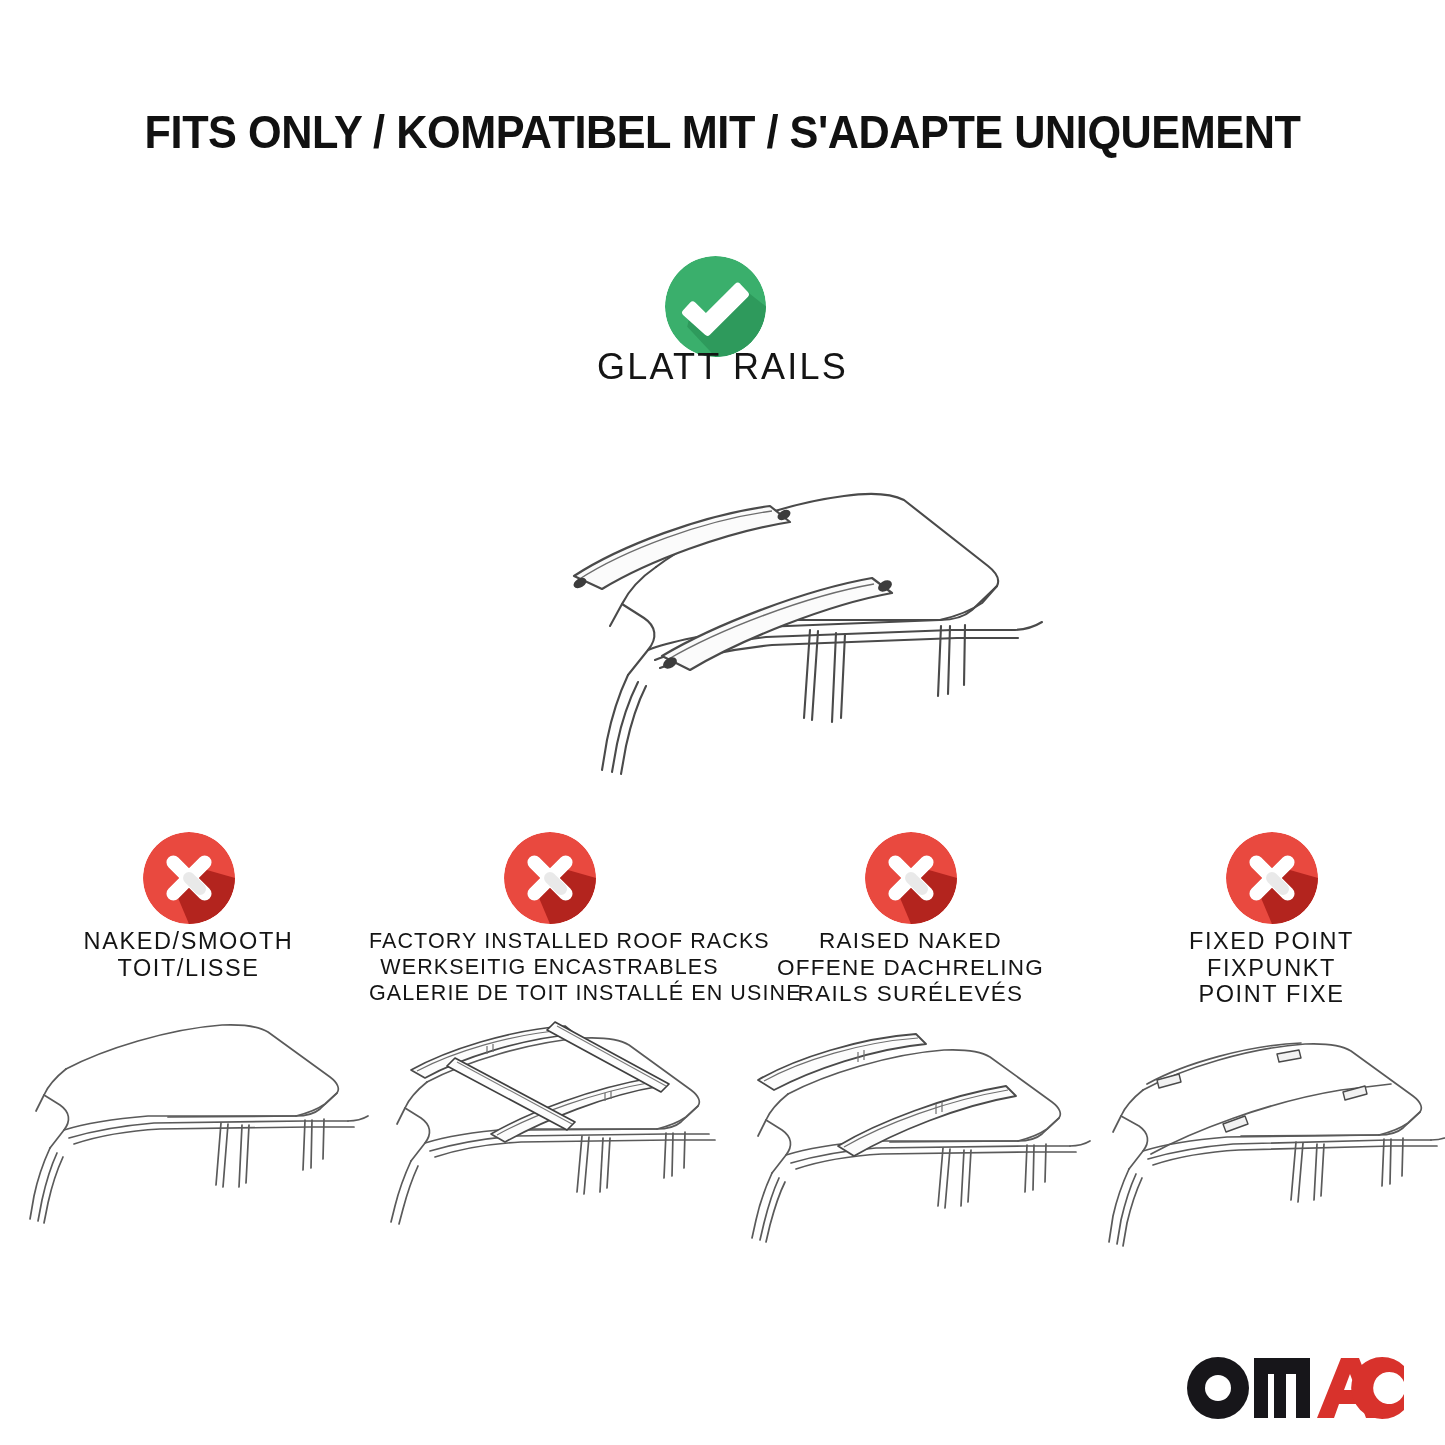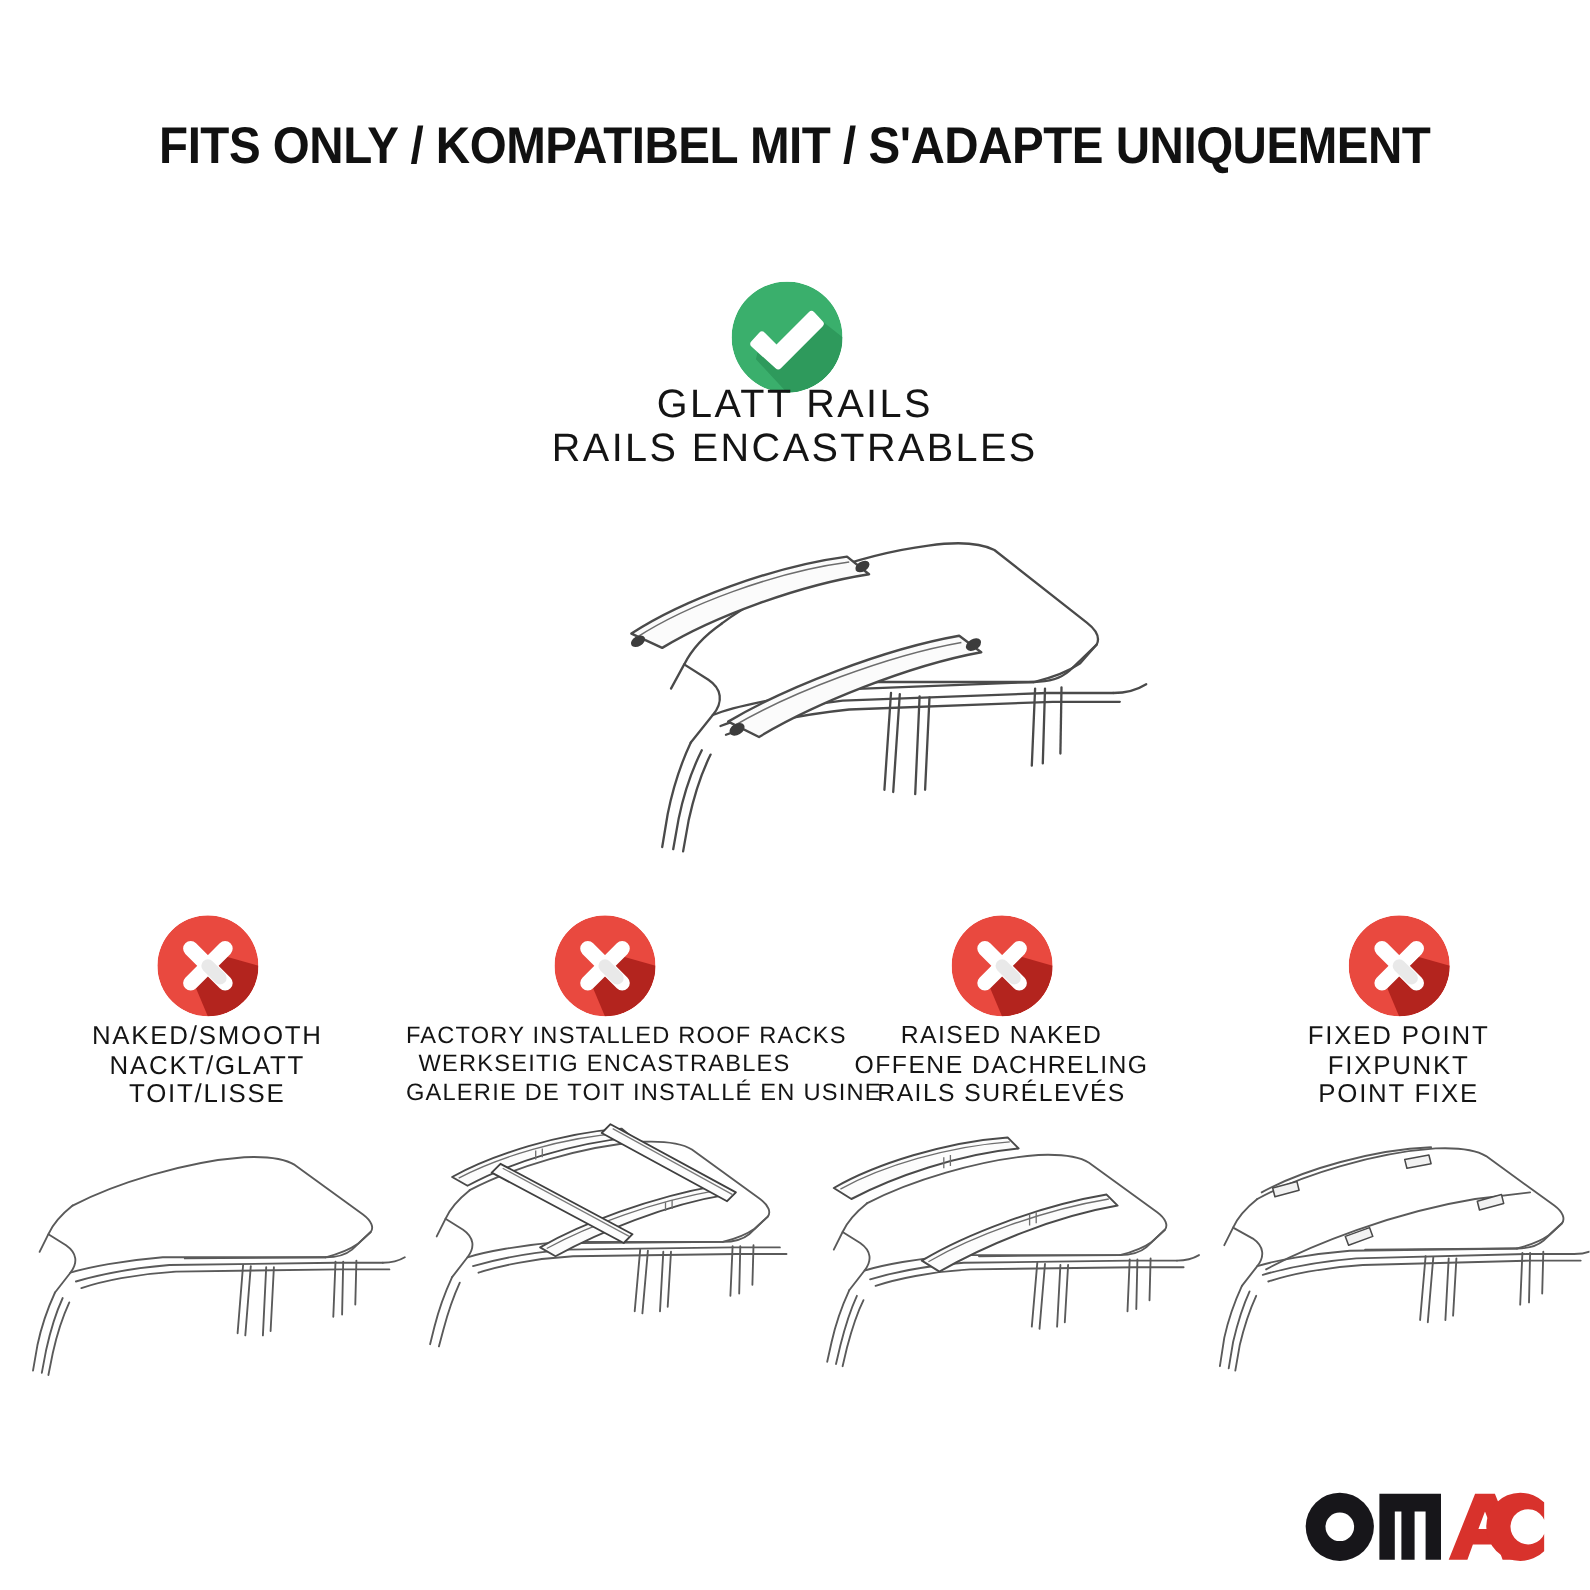--- a/index.html
+++ b/index.html
@@ -82,21 +82,20 @@
 <div class="badge check-badge">
   <svg viewBox="0 0 100 100" xmlns="http://www.w3.org/2000/svg">
     <circle cx="50" cy="50" r="50" fill="#3aaf6c"></circle>
     <path d="M50 100 A50 50 0 0 0 100 50 L72 28 L40 63 L26 52 L22 70 Z" fill="#2e9a5c"></path>
     <path d="M27.5 48.5 L40.5 61.5 L72 30 L79.5 38 L42 75.5 L20.5 56 Z" fill="#ffffff" stroke="#ffffff" stroke-width="7" stroke-linejoin="round" stroke-linecap="round"></path>
   </svg>
 </div>
 
 <div class="ok-text">
   <div>GLATT RAILS</div>
-  <div>RAILS ENCASTRABLES</div>
 </div>
 
 <div class="hero-ill">
   <svg viewBox="0 0 594 330" xmlns="http://www.w3.org/2000/svg">
     <g fill="none" stroke="#4a4a4a" stroke-width="2.1" stroke-linecap="round" stroke-linejoin="round">
 
       <path d="M204 97 C250 62 330 34 392 26 C420 22 440 24 452 30 L536 96
                C545 103 548 110 545 116 L520 140
                C512 147 500 150 488 150 L300 150"></path>
       <path d="M204 97 C188 108 176 122 170 134 L158 156"></path>
@@ -150,21 +149,20 @@
           <g stroke="#ffffff" stroke-width="15" stroke-linecap="round">
             <line x1="33" y1="33" x2="67" y2="67"></line>
             <line x1="67" y1="33" x2="33" y2="67"></line>
           </g>
           <line x1="50" y1="50" x2="62" y2="62" stroke="#d8d8d8" stroke-width="13" stroke-linecap="round" opacity="0.55"></line>
         </svg>
       </div>
     </div>
     <div class="lbl">
       <div>NAKED/SMOOTH</div>
-      <div>NACKT/GLATT</div>
       <div>TOIT/LISSE</div>
     </div>
     <div class="small-ill">
       <svg viewBox="0 0 361 220" xmlns="http://www.w3.org/2000/svg">
         <g fill="none" stroke="#5a5a5a" stroke-width="1.7" stroke-linecap="round" stroke-linejoin="round">
           <path d="M58 62 C96 42 160 22 214 18 C238 17 252 20 260 25 L322 70
                    C330 76 332 82 329 86 L312 102 C306 107 297 109 288 109 L160 110"></path>
           <path d="M58 62 C48 70 40 79 36 88 L28 104"></path>
           <path d="M36 88 L52 98 C62 105 63 114 56 123 L42 141"></path>
           <path d="M42 141 C36 154 30 170 26 189 L22 212"></path>

